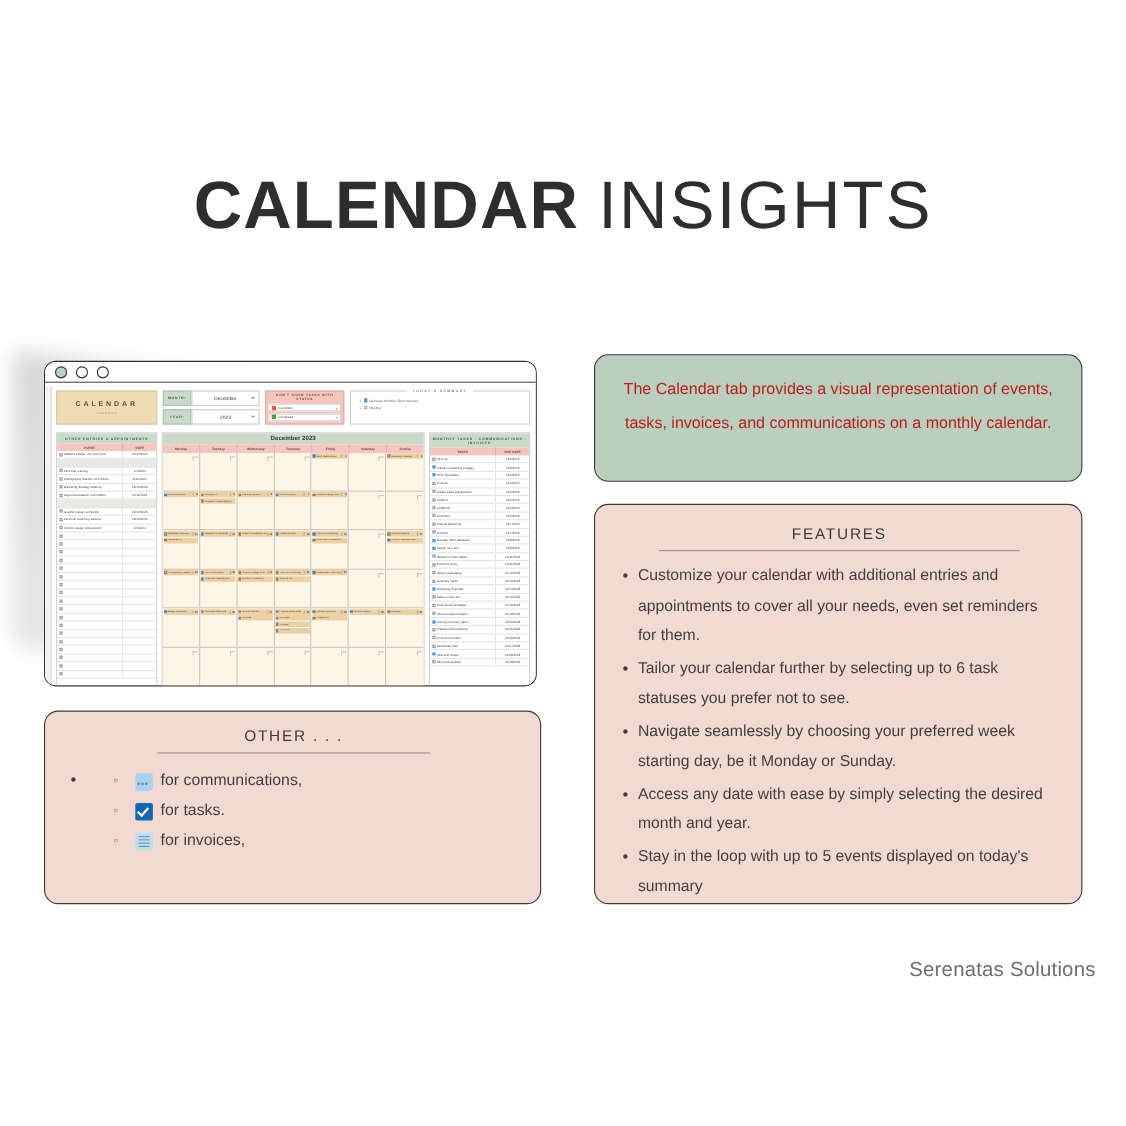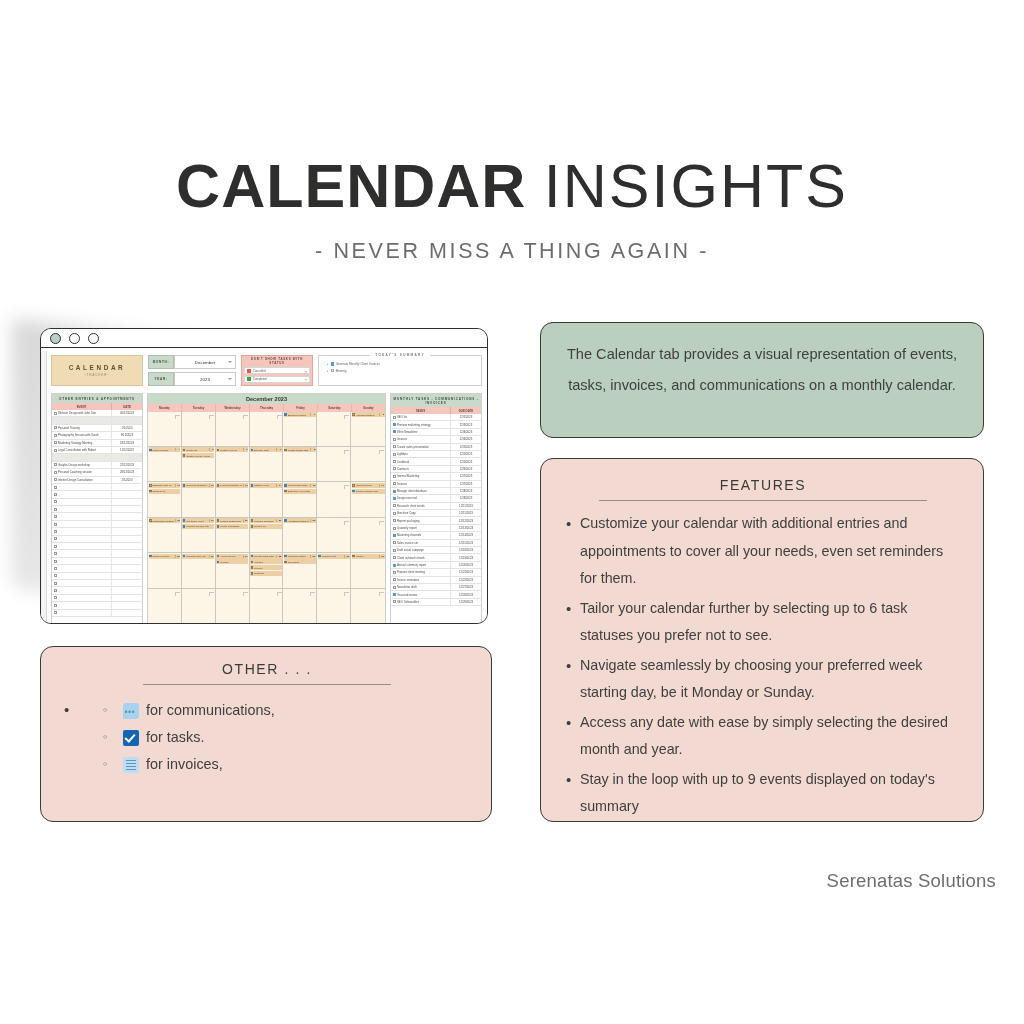--- a/index.html
+++ b/index.html
@@ -133,21 +133,21 @@
   .evt .tx { font-size:2.3px; color:#4b3f2a; flex:1; overflow:hidden; white-space:nowrap; }
   .evt .dn { font-size:2.4px; color:#4b3f2a; font-weight:700; width:5px; text-align:right; border-left:0.4px solid #c9ab7c; }
   .daynum-empty { position:absolute; right:0.8px; top:3px; width:5px; height:4px; border-left:0.4px solid #c8c8c2; border-top:0.4px solid #c8c8c2; }
 
   .panel-right { width:92px; border:0.7px solid #cfcfcb; display:flex; flex-direction:column; }
 
   
   .card { position:absolute; border:1.3px solid #3a3a38; border-radius:13px; }
   .card-green { left:540px; top:322px; width:444px; height:116px; background:#bacfbe; }
   .card-green p {
-    font-size:14.6px; line-height:31px; color:#404040; text-align:center;
+    font-size:14.6px; line-height:31px; color:#b91c1c; text-align:center;
     padding:16px 22px 0; font-weight:500;
   }
   .card-features { left:540px; top:458px; width:444px; height:364px; background:#f2d9d1; padding:18px 20px 0 22px; }
   .card-more { left:40px; top:646px; width:452px; height:176px; background:#f2d9d1; padding:14px 18px 0 20px; }
 
   .card-hd {
     text-align:center; font-size:14px; letter-spacing:1.6px; color:#3a3a38; font-weight:500;
   }
   .hd-rule { height:1px; background:#9a8e89; margin:7px auto 9px; width:82%; }
   .card-more .hd-rule { width:60%; }
@@ -193,21 +193,20 @@
 </style>
 </head>
 <body>
 
 <div class="page">
 
   <div class="title-wrap">
     <div class="title">
       <span class="bold">CALENDAR</span><span>&nbsp;</span><span class="light">INSIGHTS</span>
     </div>
-    <div class="subtitle">- NEVER MISS A THING AGAIN -</div>
   </div>
 
   <div class="mockup-shadow"></div>
   <div class="mockup">
 
     <div class="titlebar">
       <span class="dot green"></span>
       <span class="dot"></span>
       <span class="dot"></span>
     </div>
@@ -970,21 +969,21 @@
   </div>
 
   <div class="card card-features">
     <div class="card-hd">FEATURES</div>
     <div class="hd-rule"></div>
     <ul class="blist" id="features-list">
         <li>Customize your calendar with additional entries and appointments to cover all your needs, even set reminders for them.</li>
         <li>Tailor your calendar further by selecting up to 6 task statuses you prefer not to see.</li>
         <li>Navigate seamlessly by choosing your preferred week starting day, be it Monday or Sunday.</li>
         <li>Access any date with ease by simply selecting the desired month and year.</li>
-        <li>Stay in the loop with up to 9 events displayed on today's summary</li>
+        <li>Stay in the loop with up to 5 events displayed on today's summary</li>
       </ul>
   </div>
 
   <div class="card card-more">
     <div class="card-hd">OTHER . . .</div>
     <div class="hd-rule"></div>
     <ul class="blist">
       <li>
         <ul class="sublist" id="symbol-list">
             <li>

